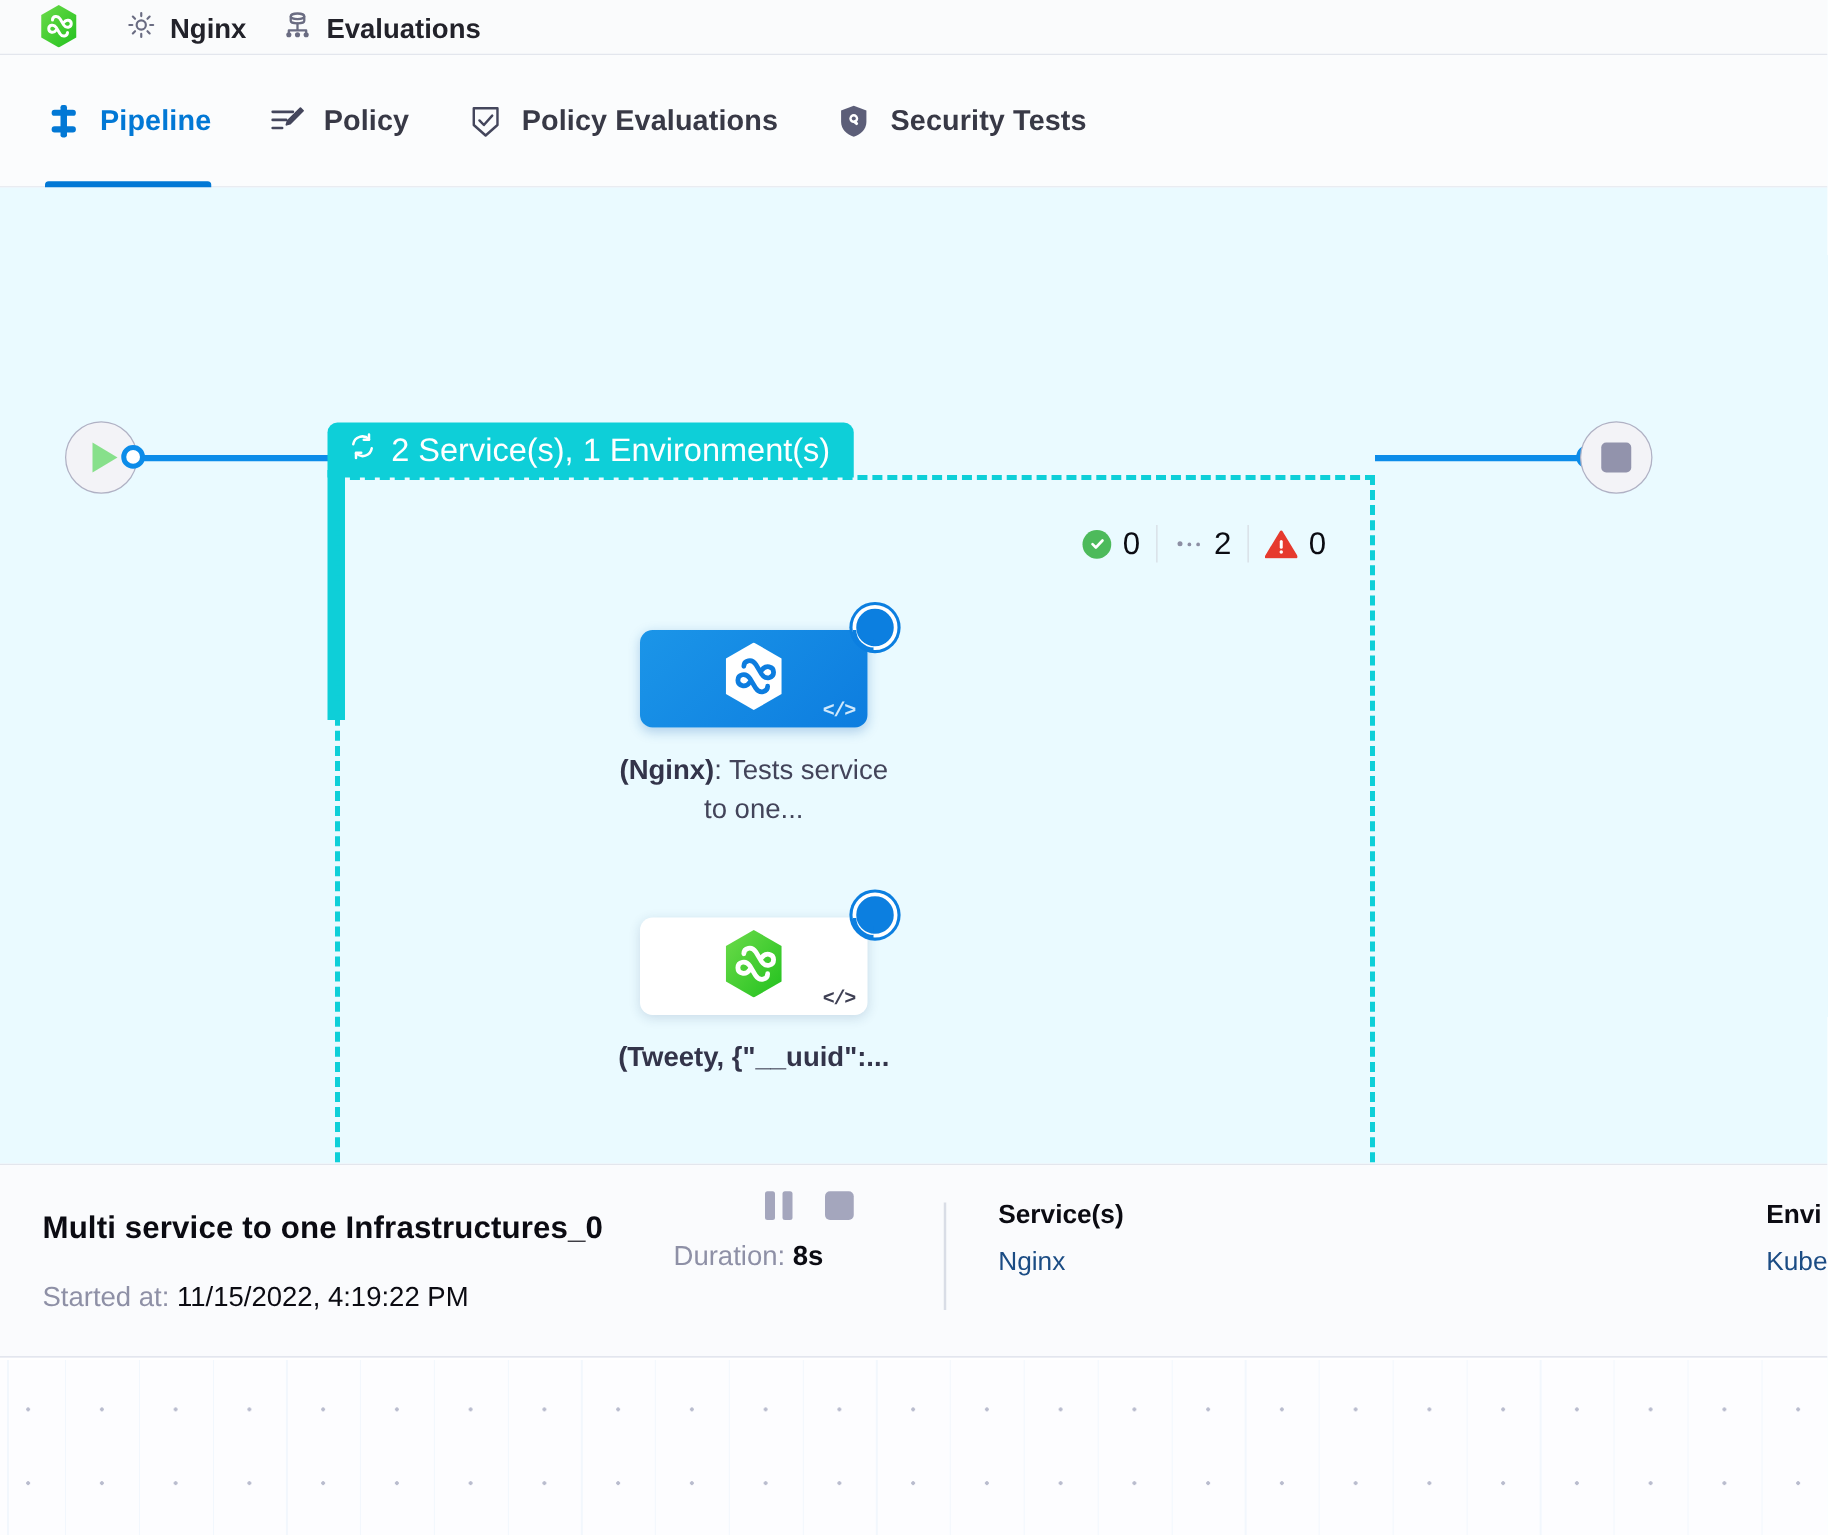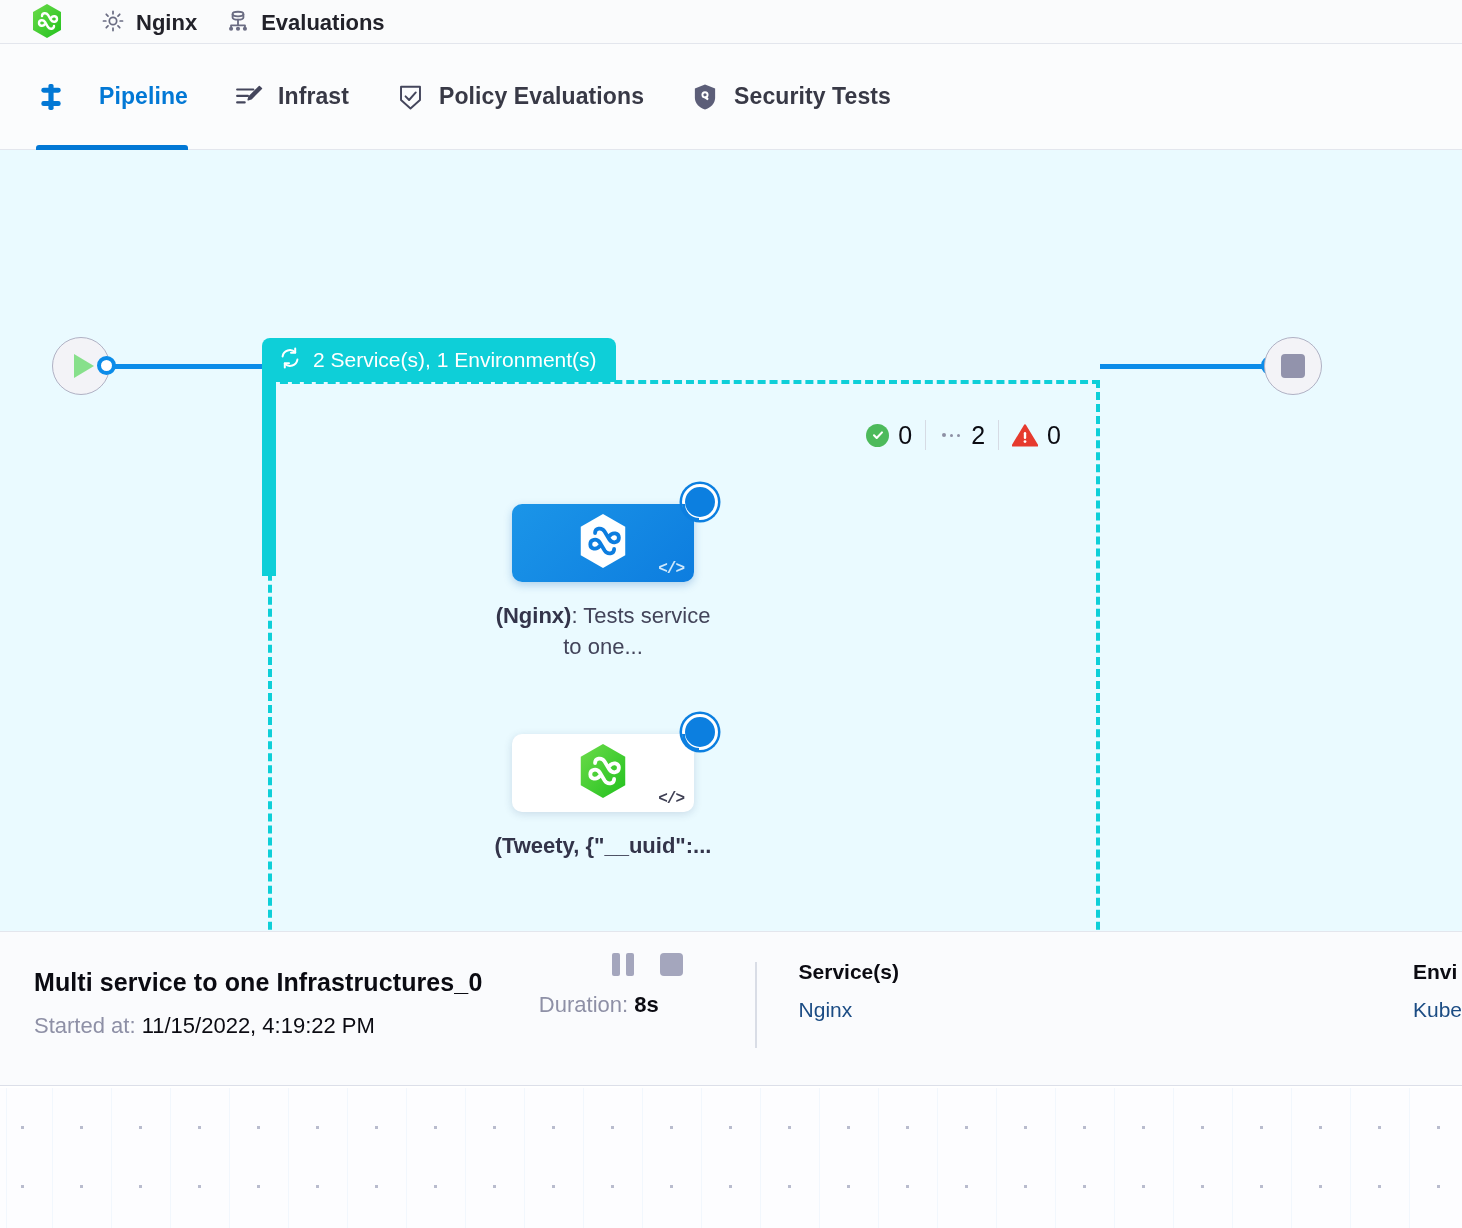--- a/index.html
+++ b/index.html
@@ -42,21 +42,21 @@
     box-sizing: border-box;
     display: flex; align-items: center;
     padding-left: 36px; gap: 46px;
   }
   .tab {
     display: flex; align-items: center; gap: 14px;
     height: 106px; cursor: pointer; position: relative;
     box-sizing: border-box;
   }
   .tab .tlabel { font-size: 23px; font-weight: 700; color: #383946; letter-spacing: .1px; }
-  .tab.active .tlabel { color: #0278d5; margin-left: 19px; }
+  .tab.active .tlabel { color: #0278d5; }
   .tab.active::after {
     content: ""; position: absolute; left: 0; right: 0; bottom: 0;
     height: 5px; background: #0278d5; border-radius: 3px 3px 0 0;
   }
   .tab .ticon { width: 30px; height: 30px; display: flex; align-items: center; justify-content: center; }
 
   
   .canvas {
     position: absolute; left: 0; top: 150px;
     width: 1462px; height: 781px;
@@ -89,21 +89,21 @@
     position: absolute; height: 5px; background: #0c8ce9;
   }
 
   
   .matrix-badge {
     position: absolute; left: 262px; top: 188px;
     height: 44px; background: #0ecfd8;
     border-radius: 8px 8px 0 0;
     display: flex; align-items: center; gap: 11px;
     padding: 0 19px 0 16px;
-    color: #ffffff; font-size: 21px; font-weight: 500;
+    color: #ffffff; font-size: 26px; font-weight: 500;
     white-space: nowrap;
   }
   .matrix-stem {
     position: absolute; left: 262px; top: 226px;
     width: 14px; height: 200px; background: #0ecfd8;
   }
 
   
   .groupbox {
     position: absolute; left: 268px; top: 230px;
@@ -195,21 +195,21 @@
     position: absolute; left: 0; top: 931px;
     width: 1462px; height: 155px;
     background: #fafbfd;
     border-top: 1px solid #e3e6ed;
     border-bottom: 1px solid #dcdfe9;
     box-sizing: border-box;
     display: flex; align-items: flex-start;
   }
   .ib-left { padding: 36px 0 0 34px; width: 560px; }
   .ib-title { font-size: 25px; font-weight: 700; color: #0b0b12; letter-spacing: .1px; }
-  .ib-sub { margin-top: 16px; font-size: 22px; color: #0b0b12; }
+  .ib-sub { margin-top: 28px; font-size: 22px; color: #0b0b12; }
   .ib-sub .mut { color: #8e90a6; }
   .ib-mid { padding-top: 21px; width: 240px; text-align: left; }
   .ctrl-row { display: flex; align-items: center; justify-content: center; gap: 26px; }
   .btn-pause { display: flex; gap: 6px; cursor: pointer; }
   .btn-pause i { width: 8px; height: 23px; border-radius: 2px; background: #a4a6bd; display: block; }
   .btn-stop { width: 23px; height: 23px; border-radius: 4px; background: #a4a6bd; cursor: pointer; }
   .dur { margin-top: 16px; font-size: 22px; color: #8e90a6; }
   .dur b { color: #0b0b12; font-weight: 700; }
   .vdiv { width: 1.5px; height: 86px; background: #d9dde6; margin-top: 30px; }
   .ib-col { padding: 28px 0 0 42px; }
@@ -289,21 +289,21 @@
     <span class="tlabel">Pipeline</span>
   </div>
 
   <div class="tab">
     <span class="ticon">
       <svg width="28" height="28" viewBox="0 0 26 26" fill="none" stroke="#44465c" stroke-width="2" stroke-linecap="round">
         <path d="M2 6h15M2 12h10M2 18h7"></path>
         <path d="M22.6 3.2l2 2-9.6 9.6-2.8.8.8-2.8z" fill="#44465c" stroke="#44465c" stroke-width="1.3" stroke-linejoin="round"></path>
       </svg>
     </span>
-    <span class="tlabel">Infrast</span>
+    <span class="tlabel">Policy</span>
   </div>
 
   <div class="tab">
     <span class="ticon">
       <svg width="27" height="28" viewBox="0 0 24 26" fill="none" stroke="#44465c" stroke-width="1.8" stroke-linejoin="round">
         <path d="M3.2 3.4h17.6v12.4L12 23.6 3.2 15.8z"></path>
         <path d="M7.4 12.4l3.3 3.4 6.2-7" stroke-linecap="round"></path>
       </svg>
     </span>
     <span class="tlabel">Policy Evaluations</span>

